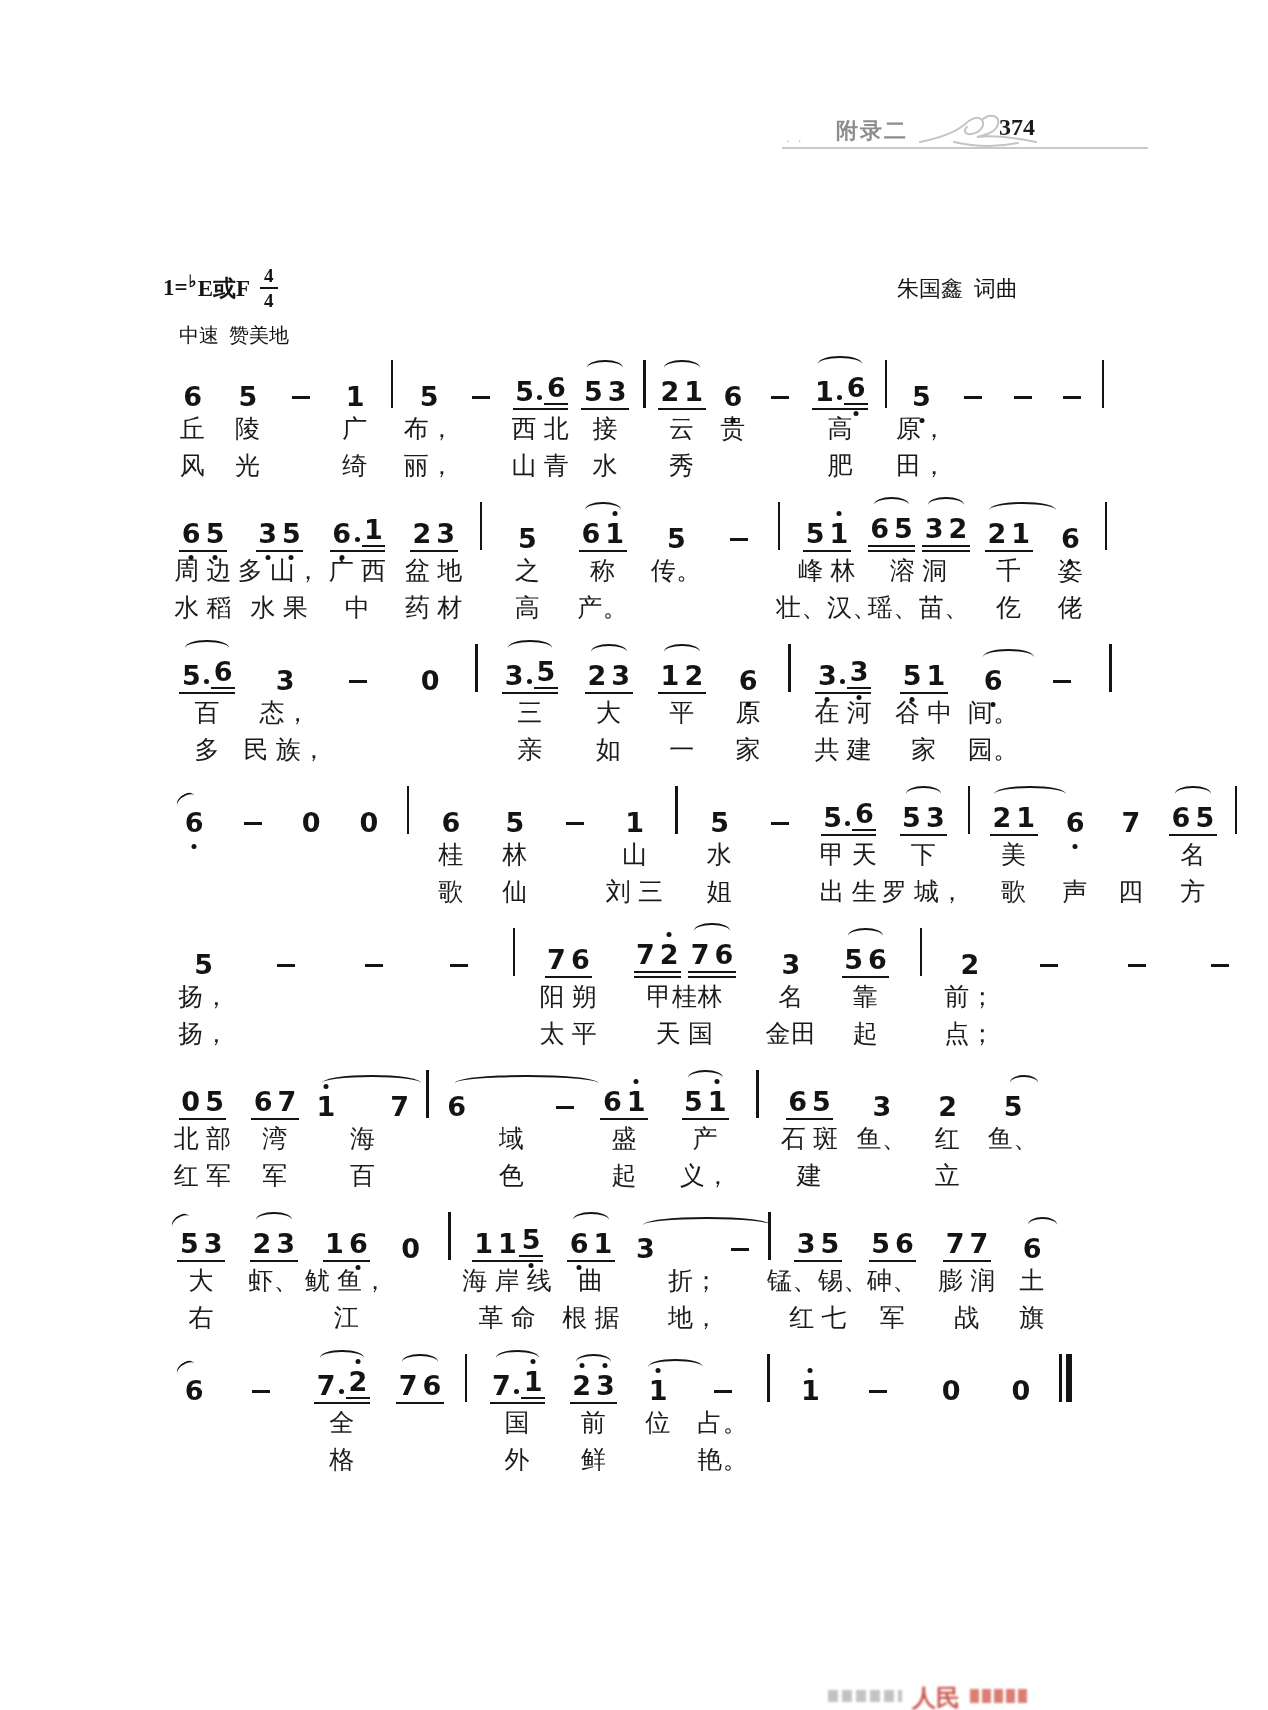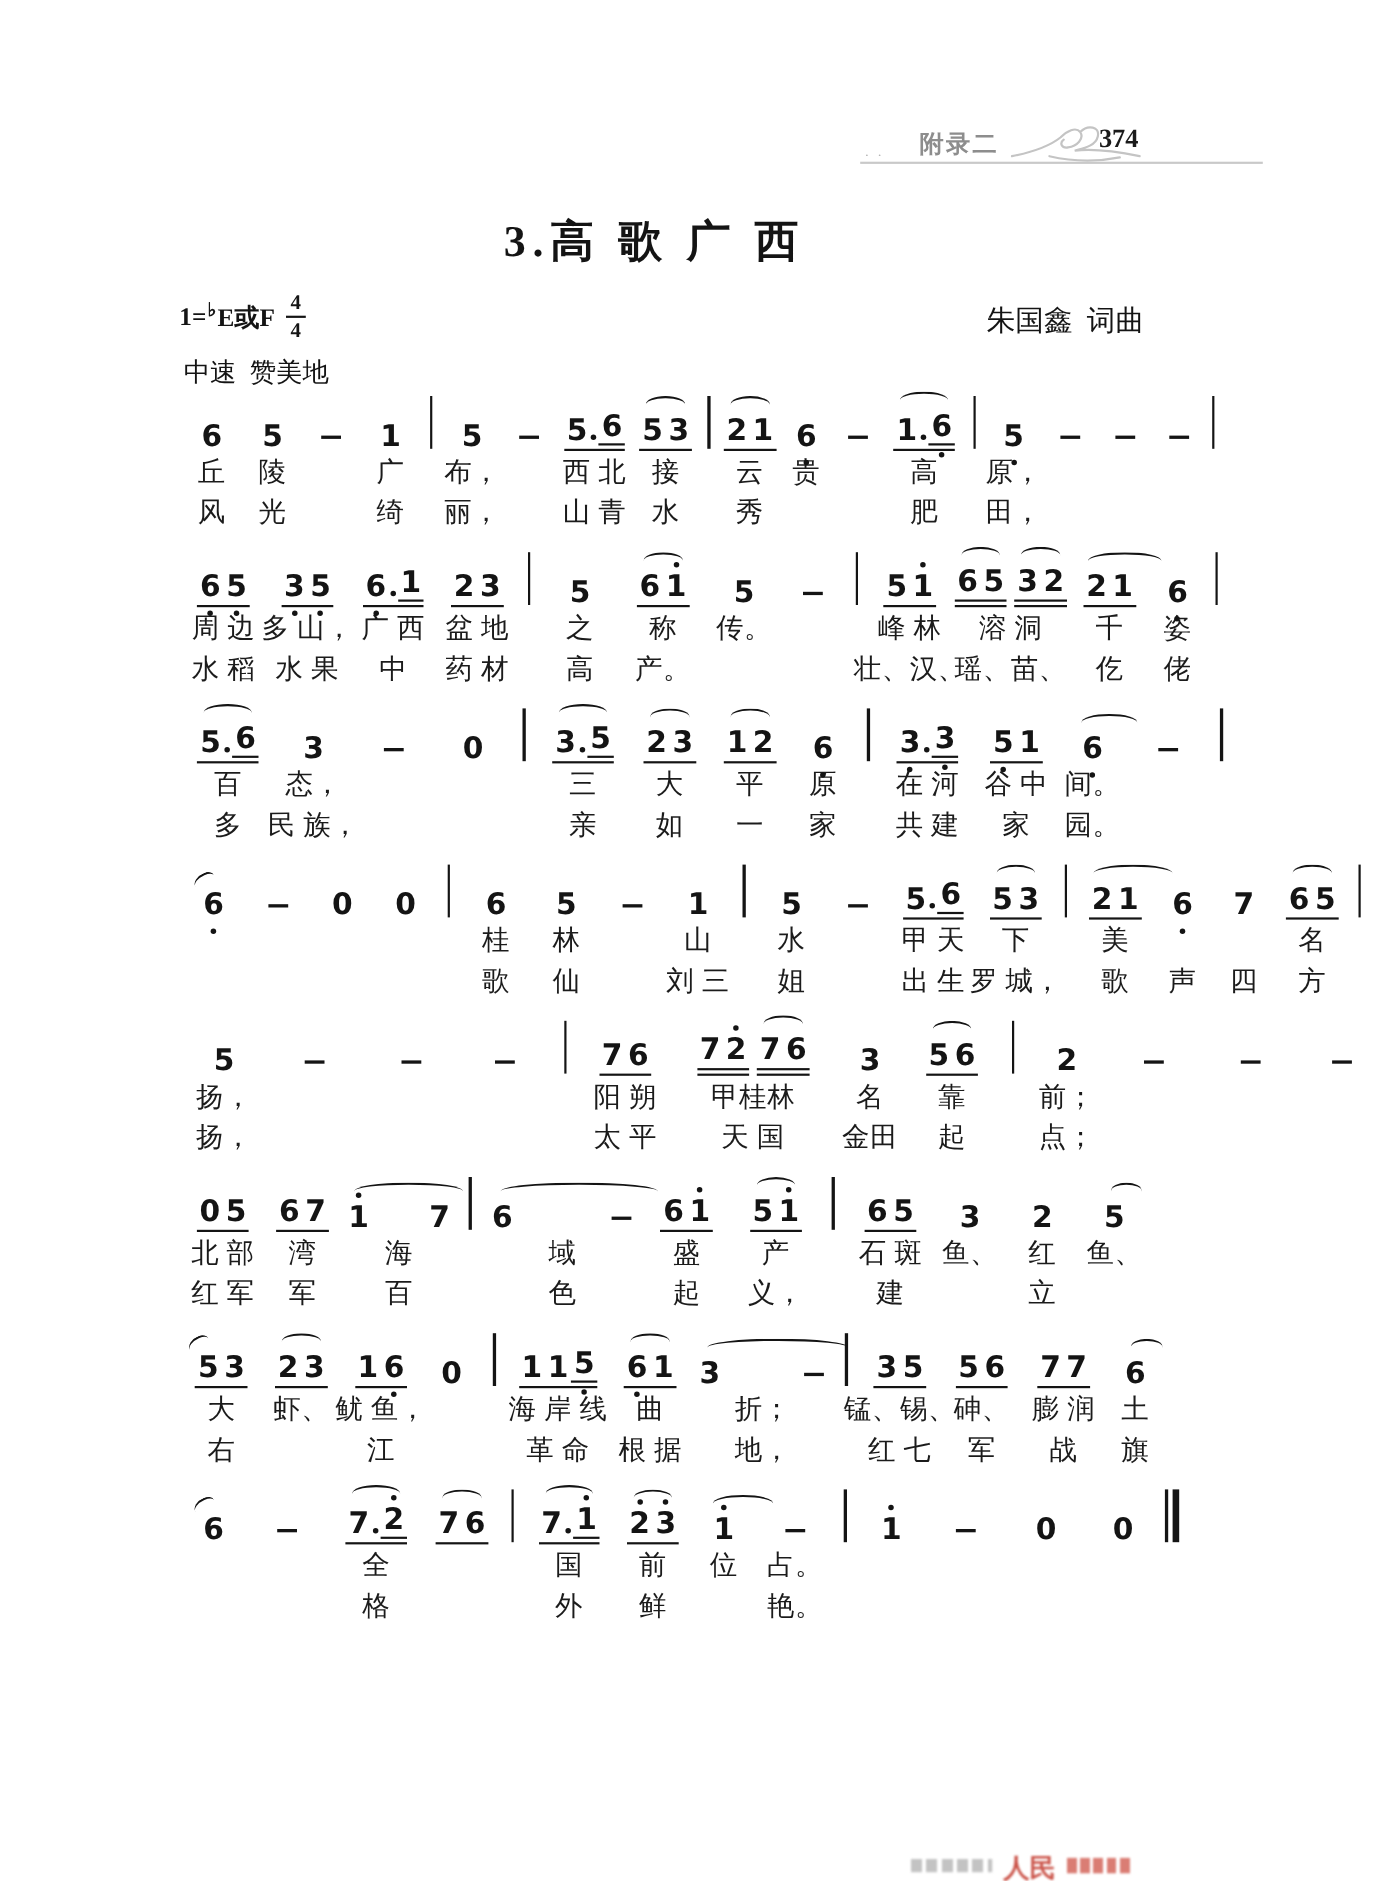--- a/index.html
+++ b/index.html
@@ -17,22 +17,22 @@
   
   .title{position:absolute;top:192px;left:0;width:1190px;text-align:center;
          font-size:40px;font-weight:bold;letter-spacing:6px;}
   .keysig{position:absolute;top:266px;left:163px;display:flex;align-items:center;
           font-weight:bold;font-size:23px;font-family:"Liberation Serif",serif;}
   .keysig .flat{font-size:17px;vertical-align:super;position:relative;top:-7px;margin:0 1px;}
   .frac{display:inline-flex;flex-direction:column;align-items:center;margin-left:10px;
         font-size:19px;line-height:1;font-weight:bold;font-family:"Liberation Serif",serif;}
   .frac .ftop{border-bottom:2px solid #141414;padding:0 4px 2px;}
   .frac .fbot{padding-top:2px;}
-  .credit{position:absolute;top:274px;left:897px;font-size:26px;white-space:pre;}
-  .tempo{position:absolute;top:322px;left:167px;font-size:24px;white-space:pre;}
+  .credit{position:absolute;top:274px;left:897px;font-size:22px;white-space:pre;}
+  .tempo{position:absolute;top:322px;left:179px;font-size:20px;white-space:pre;}
 
   
   #systems{position:absolute;top:352px;left:165px;width:1100px;}
   .system{display:flex;height:142px;}
   .col{display:flex;flex-direction:column;align-items:center;min-width:0;}
   .nrow{height:58px;display:flex;align-items:flex-end;justify-content:center;gap:7px;width:100%;}
   .grp{display:inline-flex;align-items:flex-end;position:relative;}
   .b1{border-bottom:2.5px solid #141414;padding-bottom:3px;}
   .b2{border-bottom:7px double #141414;padding-bottom:3px;}
   .spread{width:92%;justify-content:space-between;}
@@ -77,21 +77,20 @@
   <div class="hdr-section">附录二</div>
   <div class="hdr-ornament">
     <svg width="120" height="46" viewBox="0 0 120 46">
       <path d="M2 36 C 22 32, 36 27, 46 19 C 52 13, 60 9, 64 14 C 68 20, 61 27, 53 28 C 47 29, 45 24, 49 21
                M64 14 C 71 7, 82 9, 80 18 C 78 27, 66 29, 59 31 C 74 29, 94 31, 118 36
                M36 36 C 58 41, 80 41, 100 37" stroke="#c4c4c4" fill="none" stroke-width="2" stroke-linecap="round"></path>
     </svg>
   </div>
   <div class="hdr-page">374</div>
 
-  <div class="title">3.高 歌 广 西</div>
 
   <div class="keysig">
     <span>1=</span>
       <span class="flat">♭</span>
       <span>E或F</span>
     <span class="frac">
       <span class="ftop">4</span>
       <span class="fbot">4</span>
     </span>
   </div>

